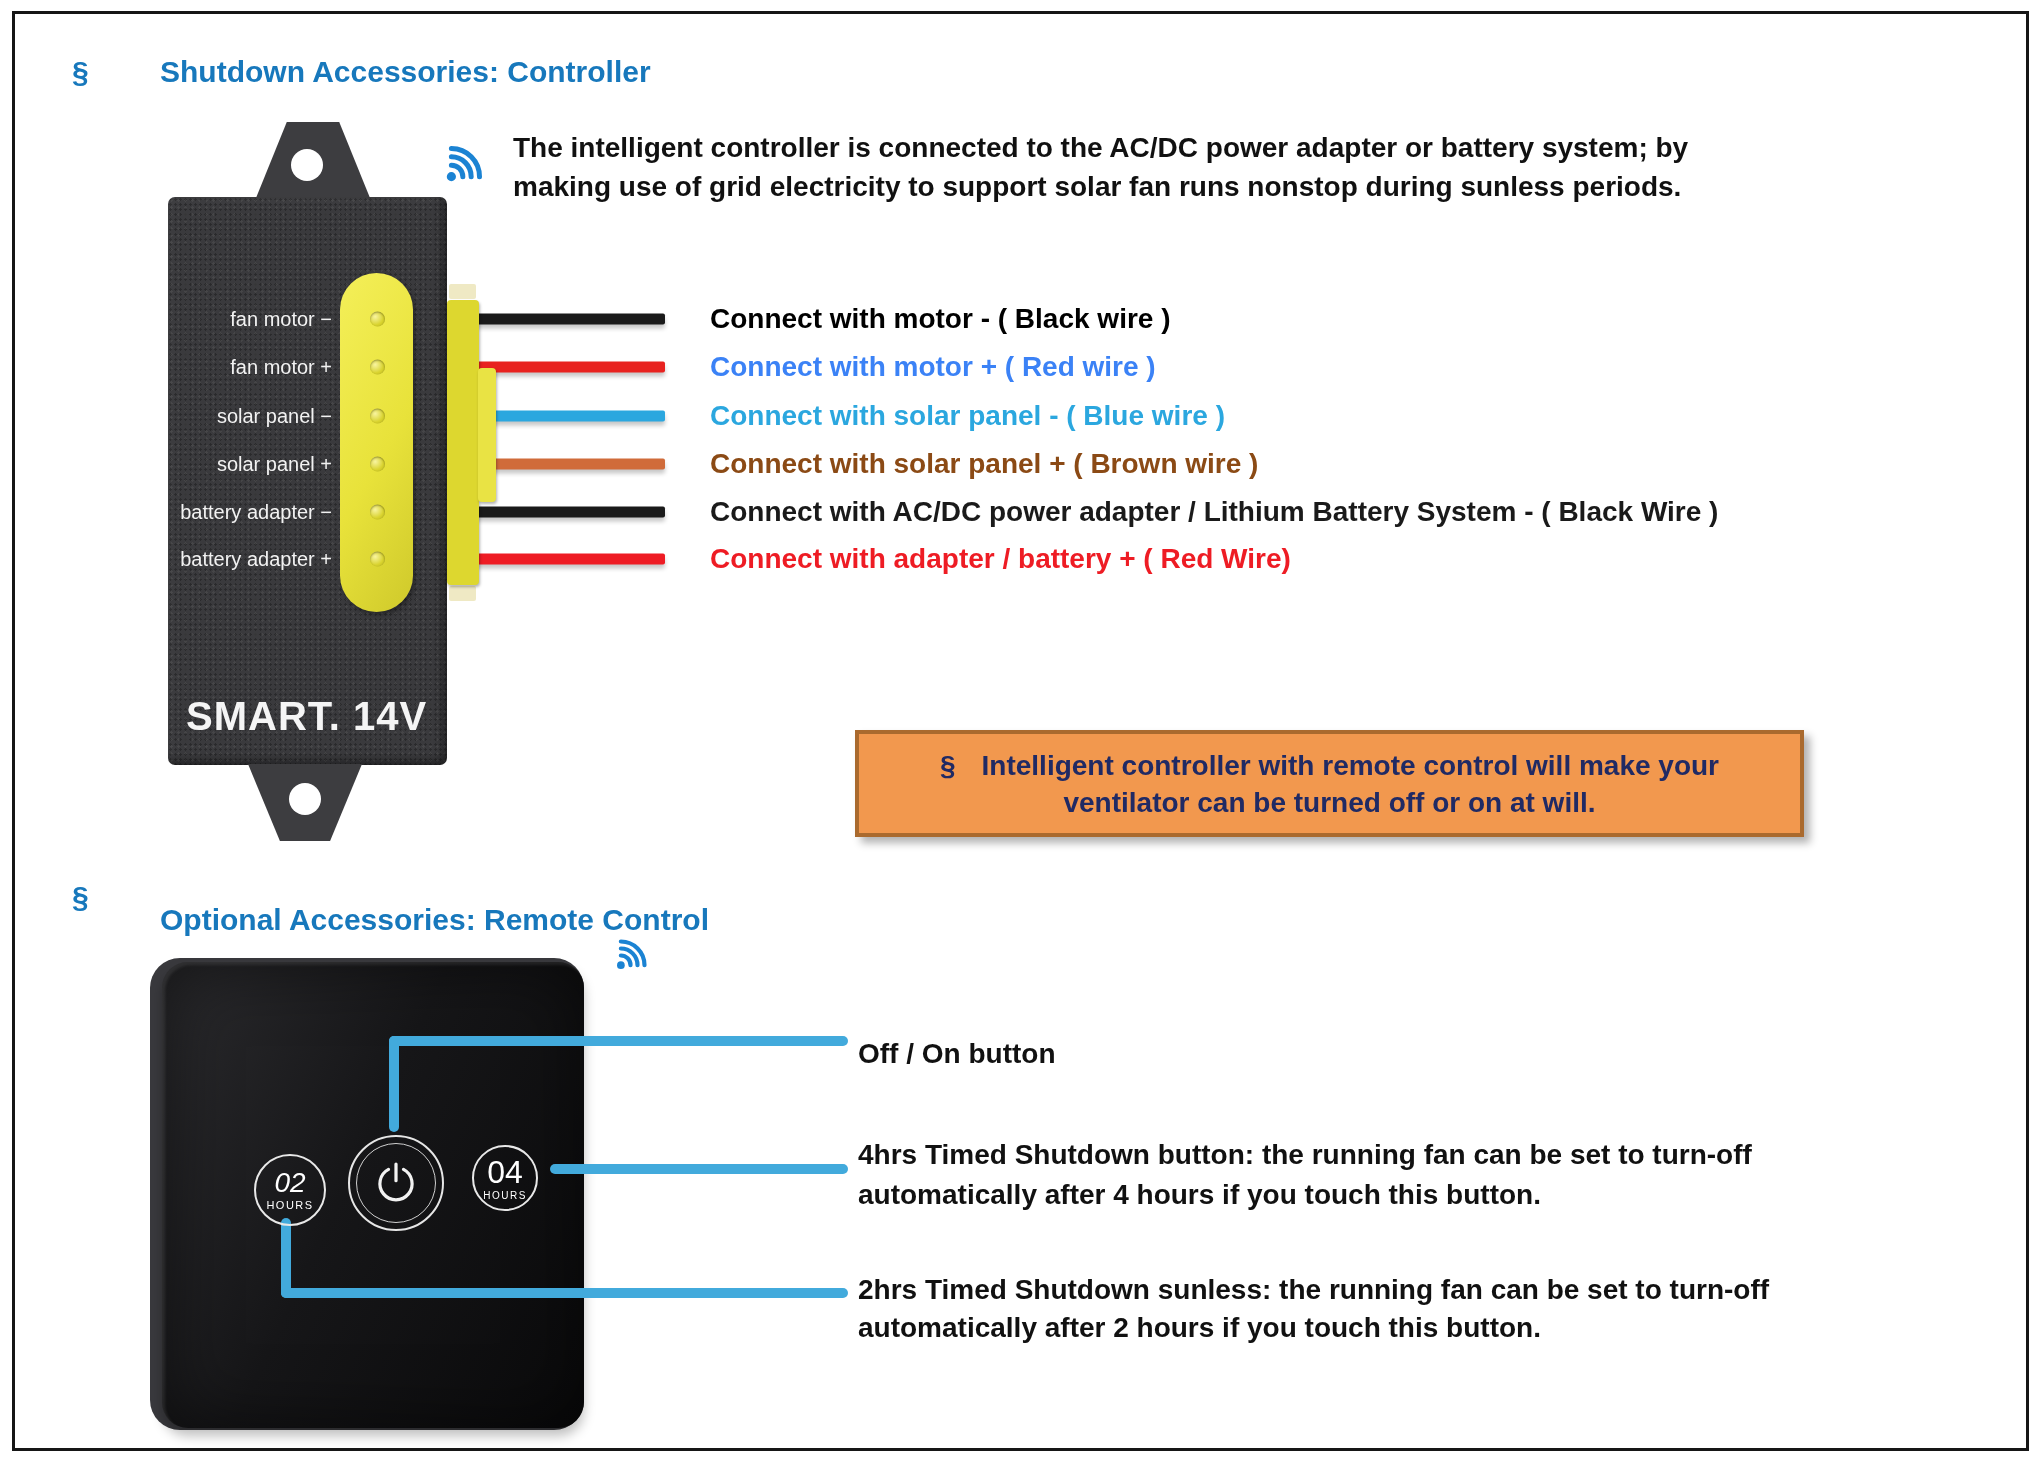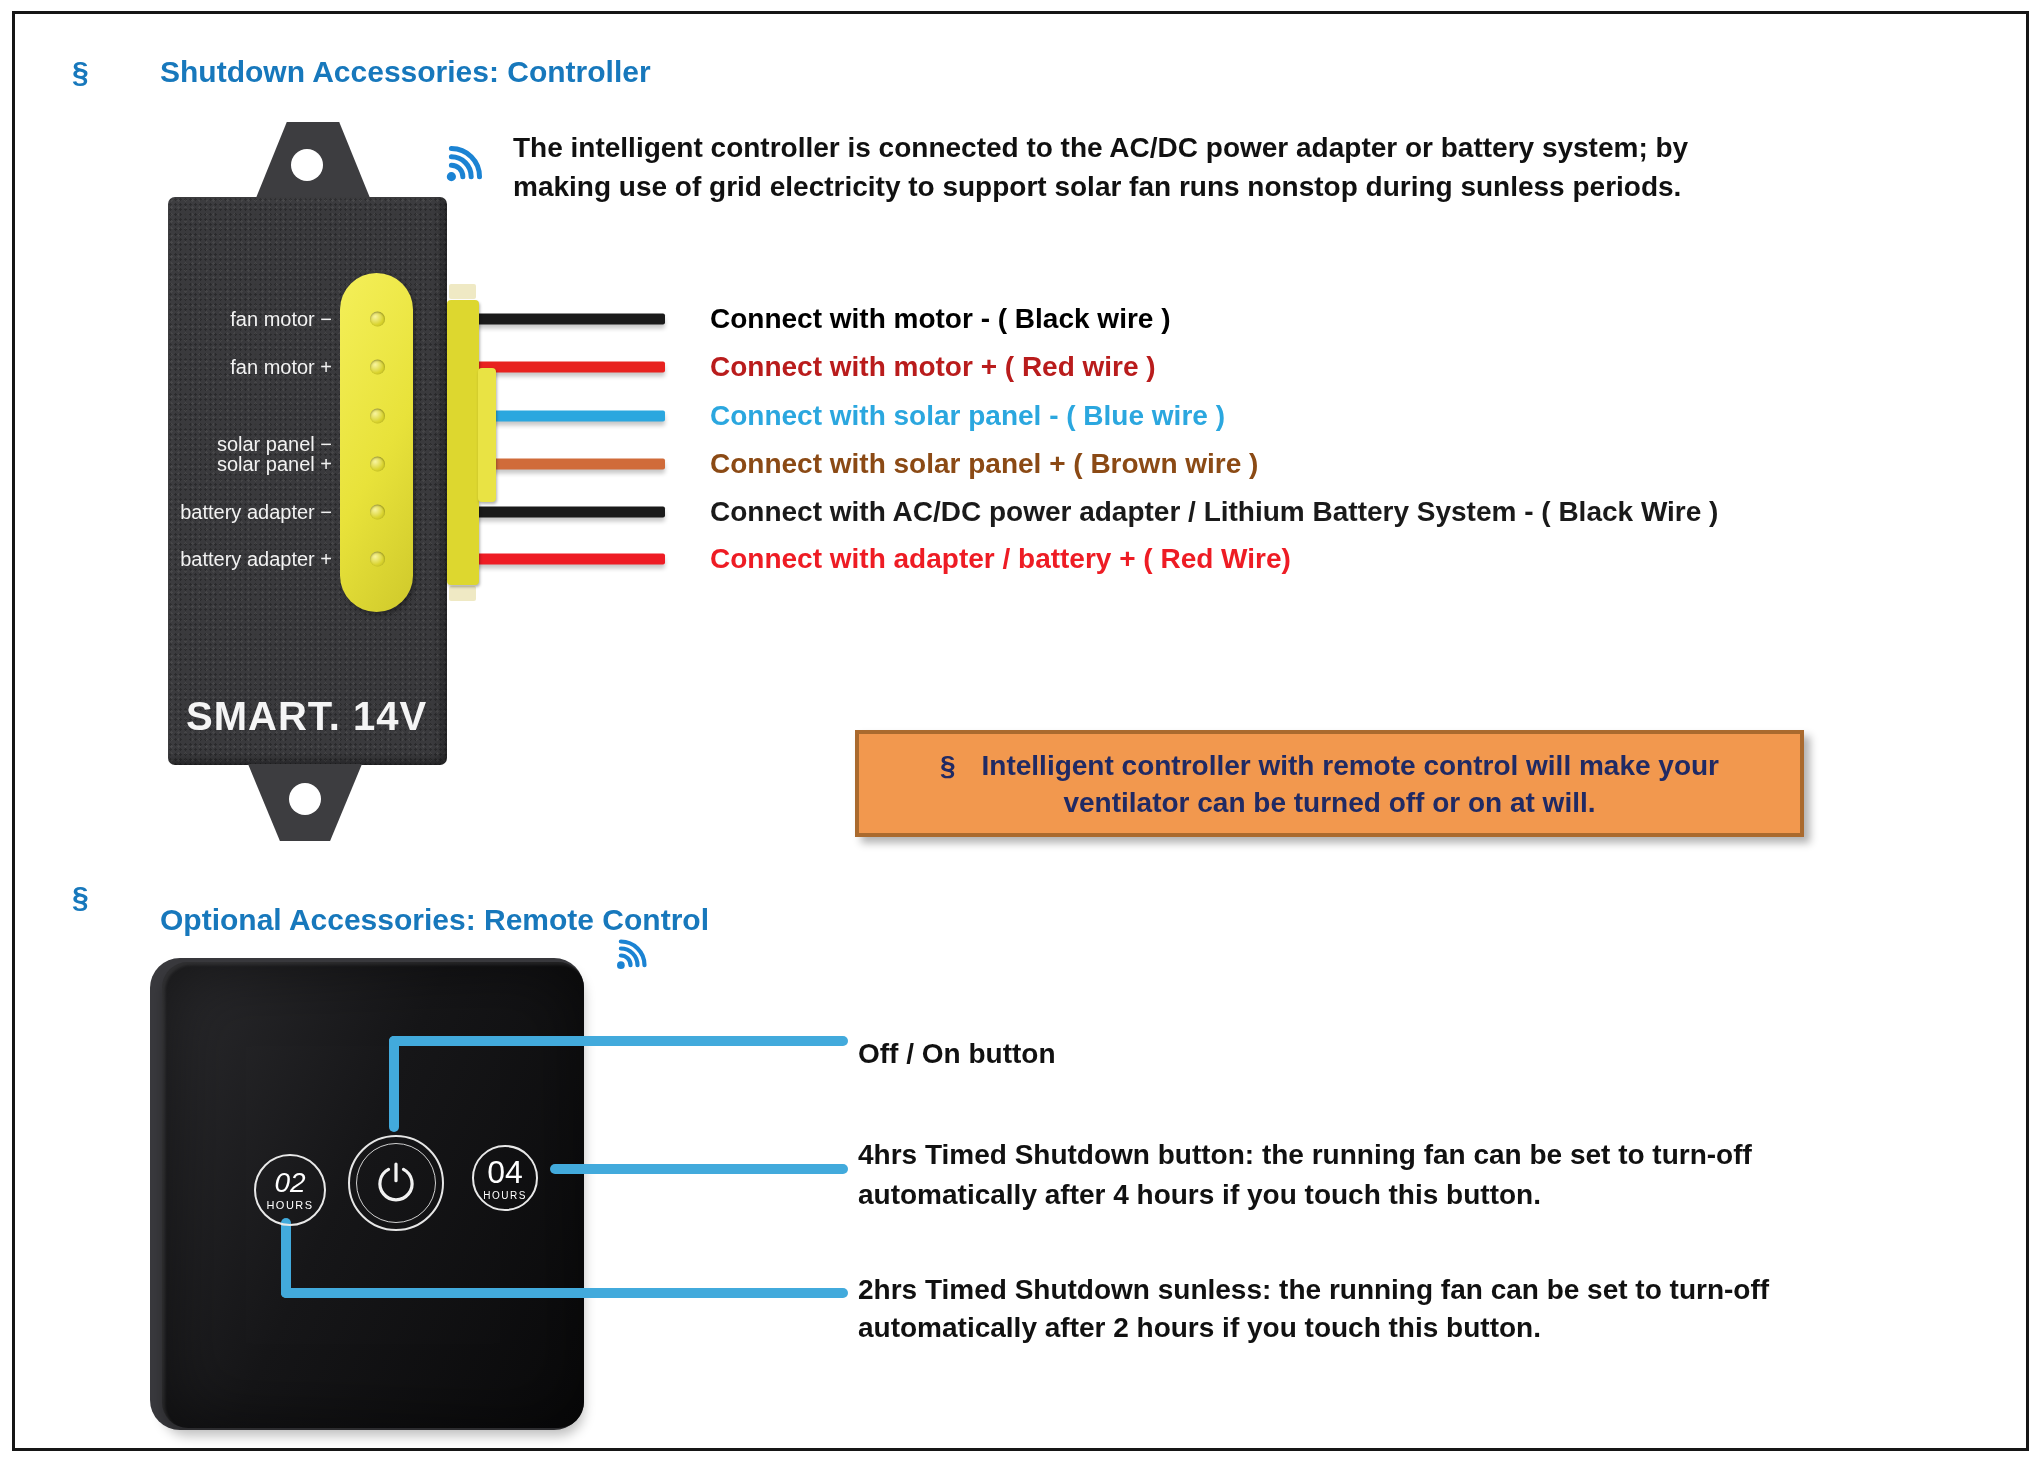--- a/index.html
+++ b/index.html
@@ -43,21 +43,21 @@
   .smart-label{position:absolute;left:186px;top:694px;font-size:40px;font-weight:bold;color:#f5f5f5;
                letter-spacing:1px;z-index:3;white-space:nowrap;}
 
   
   .wire{position:absolute;left:470px;width:195px;height:11px;border-radius:2px;transform:translateY(-50%);
         box-shadow:0 4px 4px rgba(0,0,0,0.22);z-index:1;}
   .w0{background:#1a1a1a;} .w1{background:#e8221f;} .w2{background:#2ba7df;}
   .w3{background:#d06b3a;} .w4{background:#1a1a1a;} .w5{background:#ee1c24;}
   .wlabel{position:absolute;left:710px;transform:translateY(-50%);font-size:28px;font-weight:bold;
           white-space:nowrap;}
-  .t0{color:#000000;} .t1{color:#b91c1c;} .t2{color:#2ba7df;}
+  .t0{color:#000000;} .t1{color:#3b82f6;} .t2{color:#2ba7df;}
   .t3{color:#8b4a15;} .t4{color:#1a1a1a;} .t5{color:#ee1c24;}
 
   
   .obox{position:absolute;left:855px;top:730px;width:949px;height:107px;background:#F2984E;
         border:4px solid #aa6a2e;box-shadow:6px 6px 8px rgba(0,0,0,0.3);
         text-align:center;color:#202A64;font-weight:bold;font-size:28px;line-height:37px;
         padding-top:13px;box-sizing:border-box;}
   .obox .b{margin-right:26px;}
 
   
@@ -108,21 +108,21 @@
     <div>The intelligent controller is connected to the AC/DC power adapter or battery system; by</div>
     <div>making use of grid electricity to support solar fan runs nonstop during sunless periods.</div>
   </div>
 
   <div class="tab-top"></div>
   <div class="hole" style="left:291px;top:149px;"></div>
   <div class="ctrl-body"></div>
 
   <span class="term" style="top:319px;">fan motor −</span>
   <span class="term" style="top:367px;">fan motor +</span>
-  <span class="term" style="top:416px;margin-top:28px;">solar panel −</span>
+  <span class="term" style="top:416px;">solar panel −</span>
   <span class="term" style="top:464px;">solar panel +</span>
   <span class="term" style="top:512px;">battery adapter −</span>
   <span class="term" style="top:559px;">battery adapter +</span>
 
   <div class="ystrip"></div>
   <div class="screw" style="top:319px;"></div>
   <div class="screw" style="top:367px;"></div>
   <div class="screw" style="top:416px;"></div>
   <div class="screw" style="top:464px;"></div>
   <div class="screw" style="top:512px;"></div>

